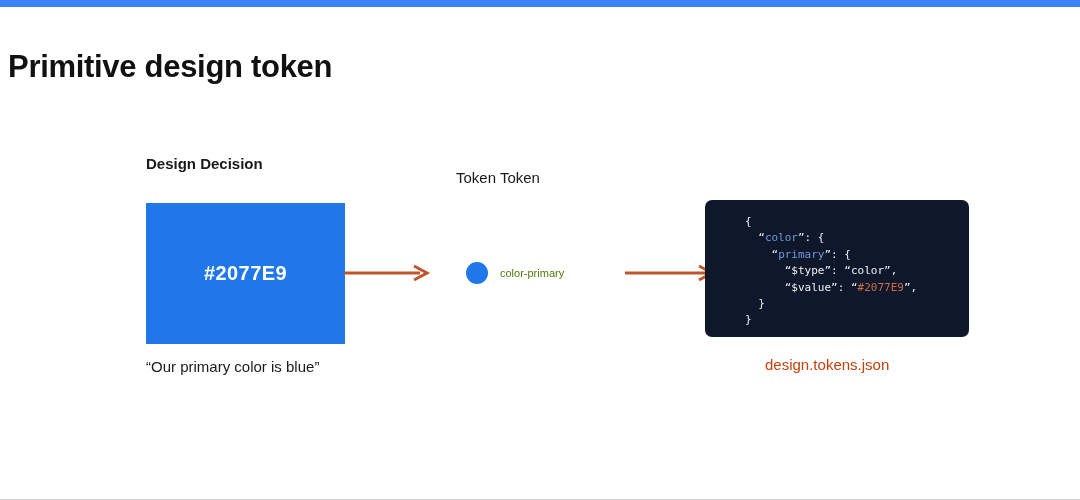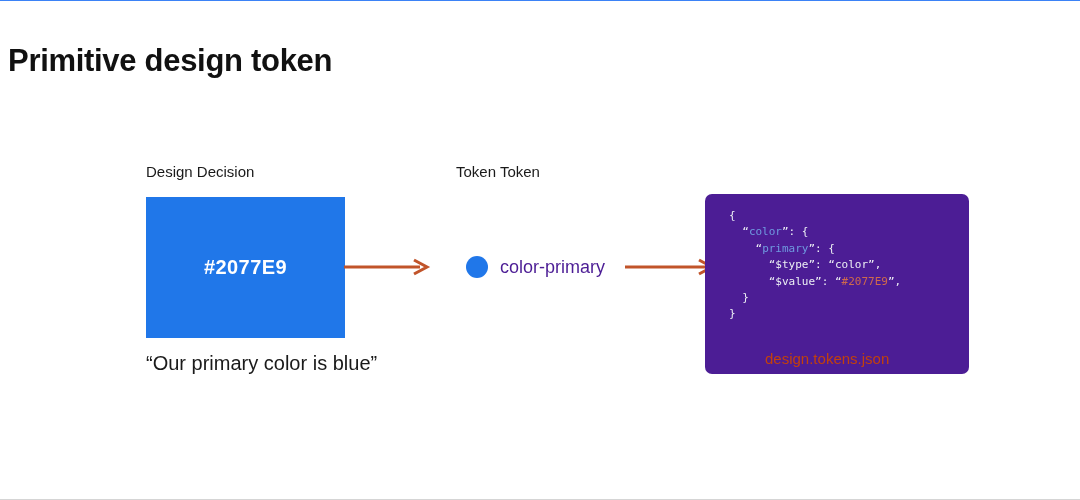--- a/index.html
+++ b/index.html
@@ -10,21 +10,21 @@
   body {
     font-family: "Liberation Sans", sans-serif;
     -webkit-font-smoothing: antialiased;
   }
   .screen {
     position: relative;
     width: 1080px;
     height: 500px;
     background: #ffffff;
     overflow: hidden;
-    border-top: 1px solid #3b82f6;
+    border-top: 7px solid #3b82f6;
     border-bottom: 1px solid #d5d5d5;
     box-sizing: border-box;
   }
 
   
   .page-title {
     position: absolute;
     left: 8px;
     top: 42px;
     font-size: 31px;
@@ -34,21 +34,21 @@
     white-space: nowrap;
   }
 
   
   .col-label {
     position: absolute;
     font-size: 15px;
     color: #1a1a1a;
     white-space: nowrap;
   }
-  .col-label.c1 { left: 146px; top: 162px; }
+  .col-label.c1 { left: 146px; top: 148px; font-weight: bold; }
   .col-label.c2 { left: 456px; top: 162px; }
   .col-label.c3 { left: 706px; top: 162px; }
 
   
   .swatch {
     position: absolute;
     left: 146px;
     top: 196px;
     width: 199px;
     height: 141px;
@@ -60,21 +60,21 @@
   .swatch-hex {
     font-size: 20px;
     font-weight: bold;
     color: #ffffff;
     letter-spacing: 0.4px;
   }
   .caption-quote {
     position: absolute;
     left: 146px;
     top: 351px;
-    font-size: 20px;
+    font-size: 15px;
     color: #1a1a1a;
     white-space: nowrap;
   }
 
   
   .arrow {
     position: absolute;
     height: 14px;
   }
   .arrow.a1 { left: 344px; top: 259px; width: 84px; }
@@ -91,36 +91,36 @@
     gap: 12px;
   }
   .token-dot {
     width: 22px;
     height: 22px;
     border-radius: 50%;
     background: #2077E9;
     flex: 0 0 auto;
   }
   .token-name {
-    font-size: 18px;
-    color: #4c1d95;
+    font-size: 11px;
+    color: #4d7c0f;
     white-space: nowrap;
   }
 
   
   .code-block {
     position: absolute;
     left: 705px;
     top: 193px;
     width: 264px;
-    height: 180px;
-    background: #4c1d95;
+    height: 137px;
+    background: #0f172a;
     border-radius: 7px;
     box-sizing: border-box;
-    padding: 14px 0 0 24px;
+    padding: 14px 0 0 40px;
     overflow: hidden;
   }
   .code-block pre {
     margin: 0;
     font-family: "DejaVu Sans Mono", "Liberation Mono", monospace;
     font-size: 11px;
     line-height: 16.4px;
     color: #e9e9e9;
     white-space: pre;
   }

